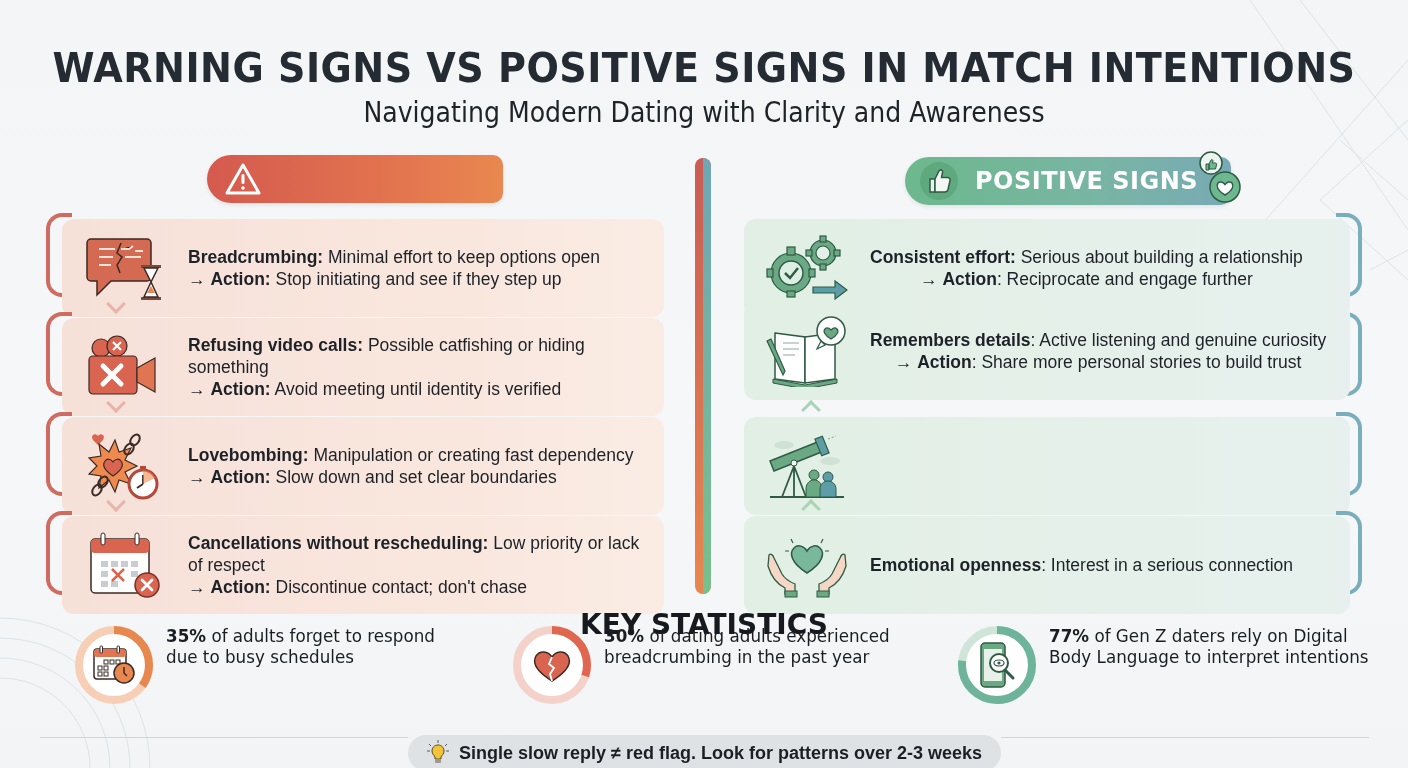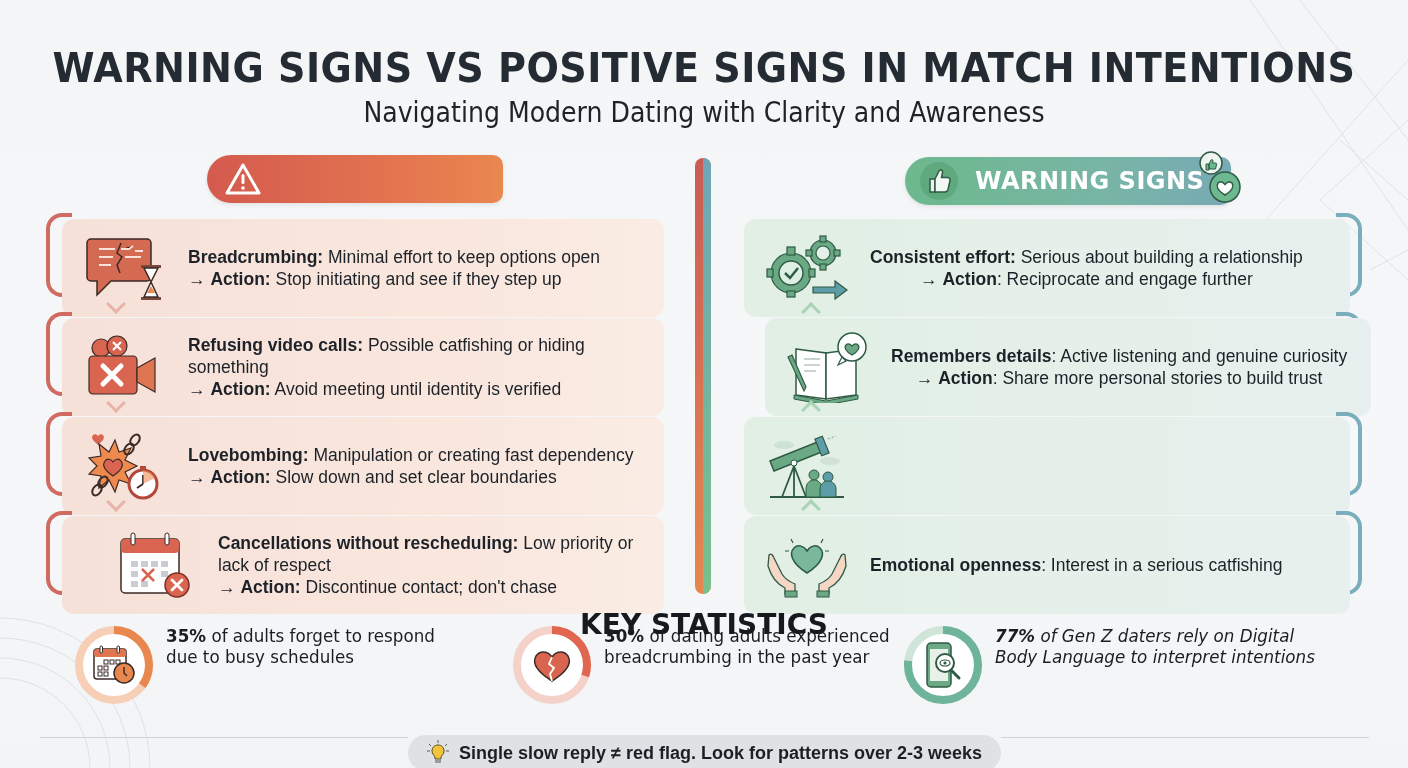--- a/index.html
+++ b/index.html
@@ -119,21 +119,21 @@
 </div>
 
 <div class="pill pos">
   <span class="ico">
     <svg width="40" height="40" viewBox="0 0 40 40">
         <circle cx="20" cy="20" r="19" fill="#5fa97e"></circle>
         <path d="M11 18 h5 v13 h-5 z" fill="#e9f3ec" stroke="#2f5b45" stroke-width="1.5"></path>
         <path d="M16 18 l4 -8 c1.5 -2 4 -1 3.5 1.5 l-1 5 h6 c2 0 3 1.5 2.5 3 l-2 9 c-.5 1.5 -1.5 2.5 -3 2.5 h-10 z" fill="#f4f8f5" stroke="#2f5b45" stroke-width="1.5"></path>
       </svg>
   </span>
-  <span class="lbl">WARNING SIGNS</span>
+  <span class="lbl">POSITIVE SIGNS</span>
   <span style="position:absolute; right:-12px; top:-8px;">
     <svg width="48" height="56" viewBox="0 0 48 56">
         <circle cx="16" cy="14" r="11" fill="#eef5f0" stroke="#2f5b45" stroke-width="1.5"></circle>
         <path d="M11 15 h3 v6 h-3z M14 15 l2 -4 c1 -1 2 0 2 1 l-.5 2 h3 c1 0 1.5 1 1 2 l-1 4 h-6.5z" fill="#6db88e" stroke="#2f5b45" stroke-width="1"></path>
         <circle cx="30" cy="38" r="15" fill="#6db88e" stroke="#2f5b45" stroke-width="1.5"></circle>
         <path d="M30 46 c-8 -5 -9 -9 -7 -12 c2 -2 5 -1 7 1.5 c2 -2.5 5 -3.5 7 -1.5 c2 3 1 7 -7 12z" fill="#fff" stroke="#2f5b45" stroke-width="1.5"></path>
       </svg>
   </span>
 </div>
 
@@ -206,21 +206,21 @@
         </svg>
     </div>
     <div class="text">
       <div><b>Lovebombing:</b><span> Manipulation or creating fast dependency</span></div>
       <div><span>→ </span><b>Action:</b><span> Slow down and set clear boundaries</span></div>
     </div>
   </div>
   <div class="chev down" style="left:109px; top:495px;"></div>
 
   <div class="bracket" style="left:46px; top:511px;"></div>
-  <div class="card warn" style="top:516px;padding-left:30px;">
+  <div class="card warn" style="top:516px;">
     <div class="icon-wrap">
       <svg width="80" height="68" viewBox="0 0 80 68">
           <rect x="6" y="8" width="58" height="54" rx="4" fill="#fff" stroke="#3b2a26" stroke-width="1.5"></rect>
           <rect x="6" y="8" width="58" height="14" rx="4" fill="#d9644f"></rect>
           <rect x="16" y="2" width="4" height="12" rx="2" fill="#fff" stroke="#3b2a26"></rect>
           <rect x="50" y="2" width="4" height="12" rx="2" fill="#fff" stroke="#3b2a26"></rect>
           <g fill="#c9ccd0">
             <rect x="16" y="30" width="7" height="6"></rect>
             <rect x="26" y="30" width="7" height="6"></rect>
             <rect x="36" y="30" width="7" height="6"></rect>
@@ -268,21 +268,21 @@
         </svg>
     </div>
     <div class="text">
       <div><b>Consistent effort:</b><span> Serious about building a relationship</span></div>
       <div><span>→ </span><b>Action</b><span>: Reciprocate and engage further</span></div>
     </div>
   </div>
   <div class="chev up" style="left:804px; top:305px;"></div>
 
   <div class="bracket pos" style="left:1336px; top:312px;"></div>
-  <div class="card pos" style="top:318px;margin-left:21px;">
+  <div class="card pos" style="top:302px;">
     <div class="icon-wrap">
       <svg width="84" height="72" viewBox="0 0 84 72">
           <path d="M10 18 L40 22 L40 68 L10 64 Z" fill="#fff" stroke="#2f5b45" stroke-width="1.5"></path>
           <path d="M40 22 L70 18 L70 64 L40 68 Z" fill="#fff" stroke="#2f5b45" stroke-width="1.5"></path>
           <path d="M8 64 L40 70 L72 64 L72 68 L40 74 L8 68Z" fill="#6aa983" stroke="#2f5b45" stroke-width="1"></path>
           <g stroke="#b9c4bf" stroke-width="1.5">
             <path d="M18 28 h16 M18 34 h16 M18 40 h12"></path>
           </g>
           <path d="M2 26 L18 60 L20 56 L6 24 Z" fill="#6aa983" stroke="#2f5b45" stroke-width="1.2"></path>
           <circle cx="66" cy="16" r="14" fill="#fff" stroke="#2f5b45" stroke-width="1.5"></circle>
@@ -326,21 +326,21 @@
           <g stroke="#2f5b45" stroke-width="1.2">
             <path d="M26 8 l2 4 M58 8 l-2 4 M20 20 h4 M60 20 h4"></path>
           </g>
           <path d="M4 24 c2 -2 4 0 5 3 l8 16 c3 5 8 8 13 10 v10 h-10 v-6 c-8 -4 -14 -12 -17 -22z" fill="#f6d6c4" stroke="#2f5b45" stroke-width="1.3"></path>
           <path d="M80 24 c-2 -2 -4 0 -5 3 l-8 16 c-3 5 -8 8 -13 10 v10 h10 v-6 c8 -4 14 -12 17 -22z" fill="#f6d6c4" stroke="#2f5b45" stroke-width="1.3"></path>
           <rect x="20" y="60" width="12" height="6" fill="#6aa983" stroke="#2f5b45"></rect>
           <rect x="52" y="60" width="12" height="6" fill="#6aa983" stroke="#2f5b45"></rect>
         </svg>
     </div>
     <div class="text">
-      <div><b>Emotional openness</b><span>: Interest in a serious catfishing</span></div>
+      <div><b>Emotional openness</b><span>: Interest in a serious connection</span></div>
     </div>
   </div>
 </div>
 
 <div class="stats-title">KEY STATISTICS</div>
 
 <div class="stat" style="left:74px; top:625px;">
   <div class="ring">
     <svg width="80" height="80" viewBox="0 0 80 80">
         <circle cx="40" cy="40" r="35" fill="#fff" stroke="#f6cfb6" stroke-width="8"></circle>
@@ -384,21 +384,21 @@
           <path d="M20 10 l-3 7 l5 4 l-4 6 l2 7" fill="none" stroke="#fff" stroke-width="1.8"></path>
         </svg>
     </span>
   </div>
   <div class="stxt">
     <div><b>30%</b><span> of dating adults experienced</span></div>
     <div>breadcrumbing in the past year</div>
   </div>
 </div>
 
-<div class="stat" style="left:903px; top:625px;font-style:italic;">
+<div class="stat" style="left:957px; top:625px;">
   <div class="ring">
     <svg width="80" height="80" viewBox="0 0 80 80">
         <circle cx="40" cy="40" r="35" fill="#fff" stroke="#cfe5da" stroke-width="8"></circle>
         <circle cx="40" cy="40" r="35" fill="none" stroke="#6eb49a" stroke-width="8" stroke-dasharray="169 220" transform="rotate(-90 40 40)"></circle>
       </svg>
     <span style="position:absolute; left:22px; top:16px;">
       <svg width="40" height="48" viewBox="0 0 40 48">
           <rect x="2" y="2" width="24" height="44" rx="4" fill="#6aa983" stroke="#2f5b45" stroke-width="1.5"></rect>
           <rect x="5" y="8" width="18" height="32" fill="#e7f1ea"></rect>
           <circle cx="20" cy="22" r="9" fill="#fff" stroke="#2f5b45" stroke-width="2"></circle>

